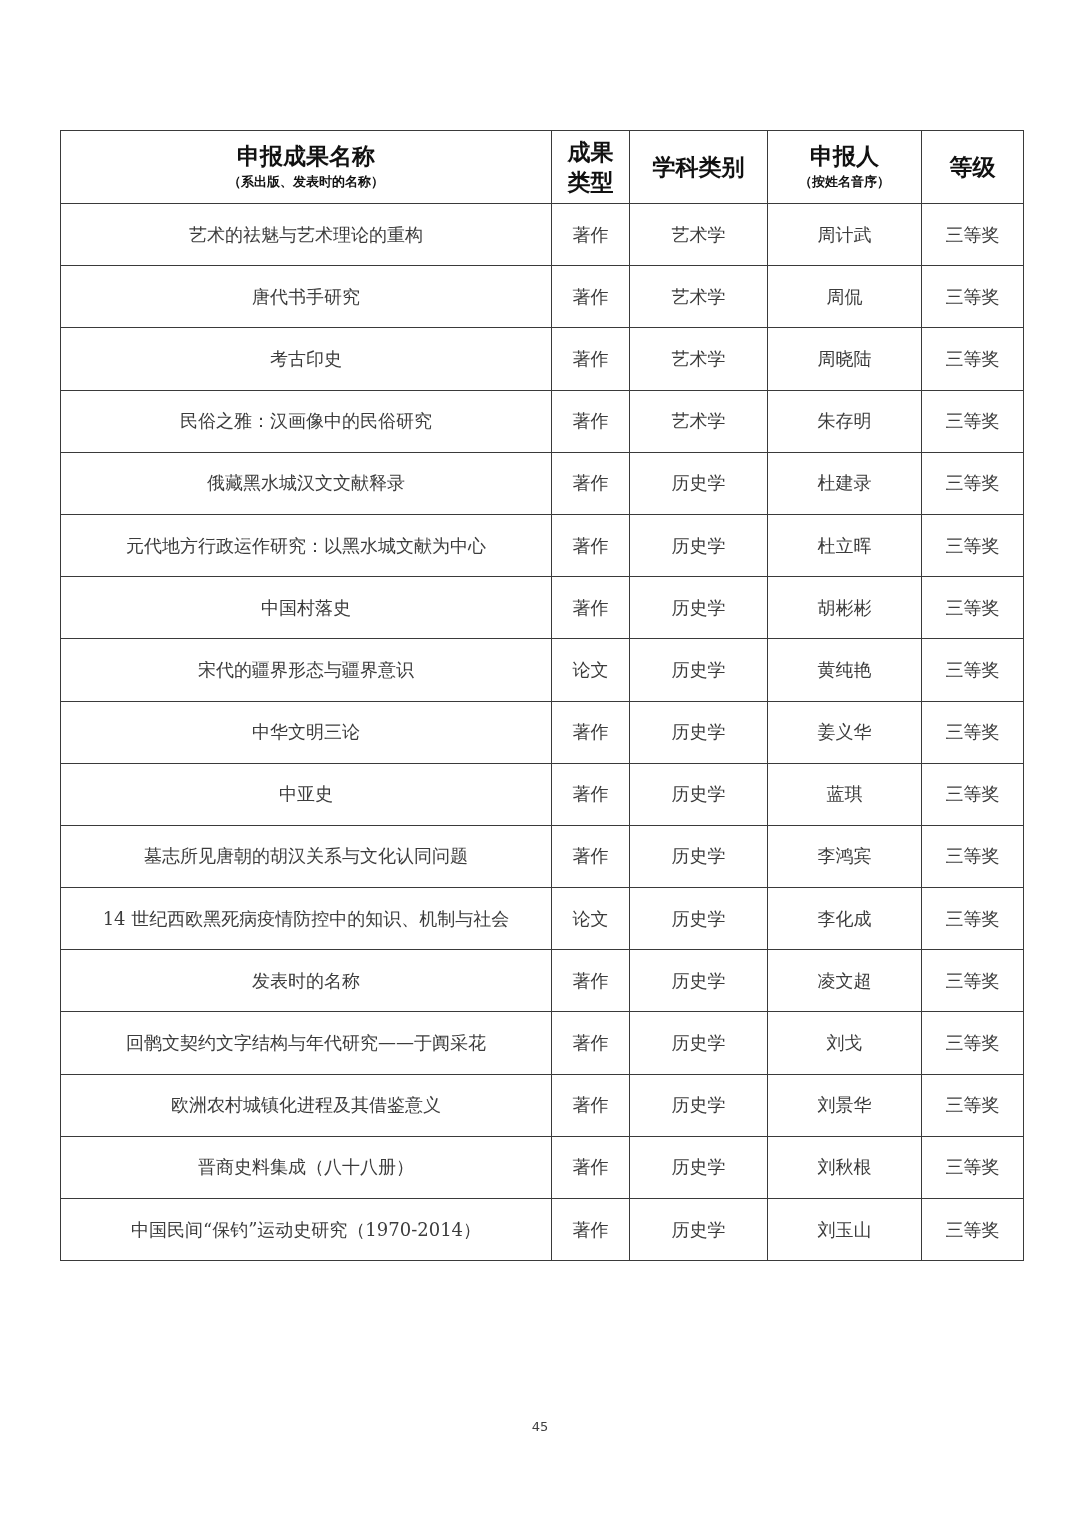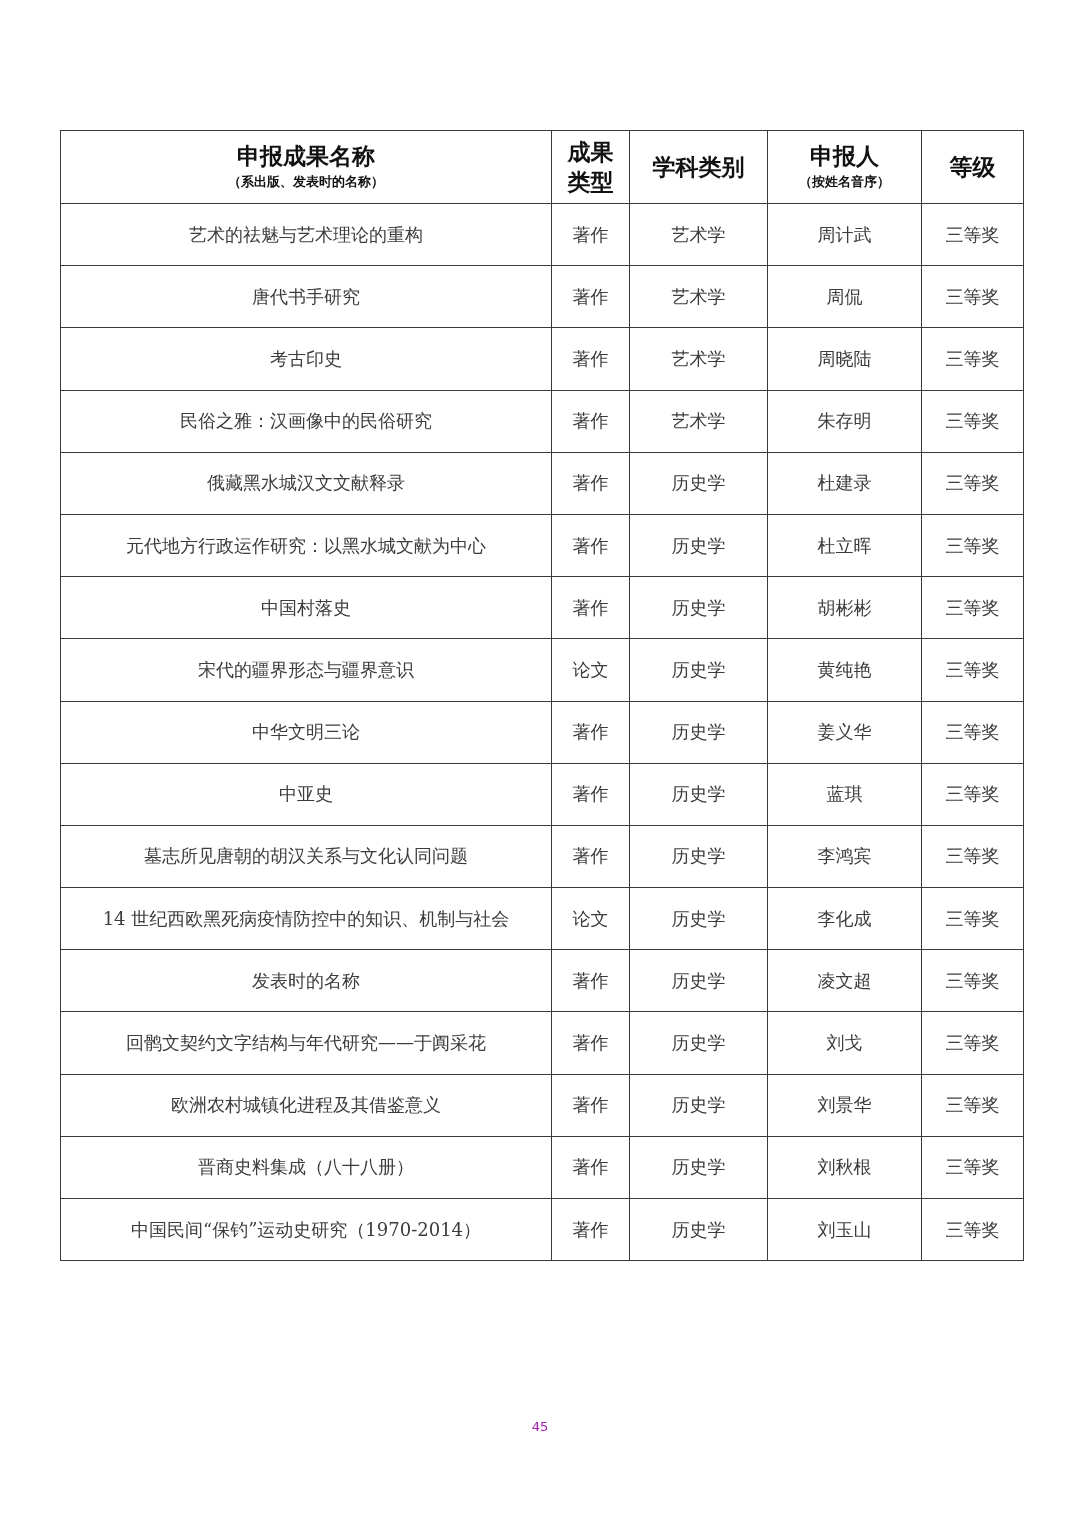--- a/index.html
+++ b/index.html
@@ -11,21 +11,21 @@
   table.awards td, table.awards th { border: 1.5px solid #3a3a3a; padding: 0; }
   th { height: 72px; font-weight: bold; color: #111; text-align: center; vertical-align: middle;
        font-size: 23px; line-height: 30px; }
   th .sub { display: block; font-size: 13px; line-height: 22px; }
   td { height: 61.2px; font-size: 18px; color: #3c3c3c; vertical-align: middle; }
   td.title { text-align: center; padding-left: 10px; }
   td.c { text-align: center; }
   col.c1 { width: 491px; } col.c2 { width: 78px; } col.c3 { width: 138px; }
   col.c4 { width: 154px; } col.c5 { width: 102px; }
   .page-number { position: absolute; left: 0; width: 1080px; top: 1419px; text-align: center;
-                 font-family: "DejaVu Sans", "Liberation Sans", sans-serif; font-size: 13px; color: #a21caf; }
+                 font-family: "DejaVu Sans", "Liberation Sans", sans-serif; font-size: 13px; color: #404040; }
 </style>
 </head>
 <body>
 
 <div class="page">
   <table class="awards">
     <colgroup>
       <col class="c1">
         <col class="c2">
         <col class="c3">

